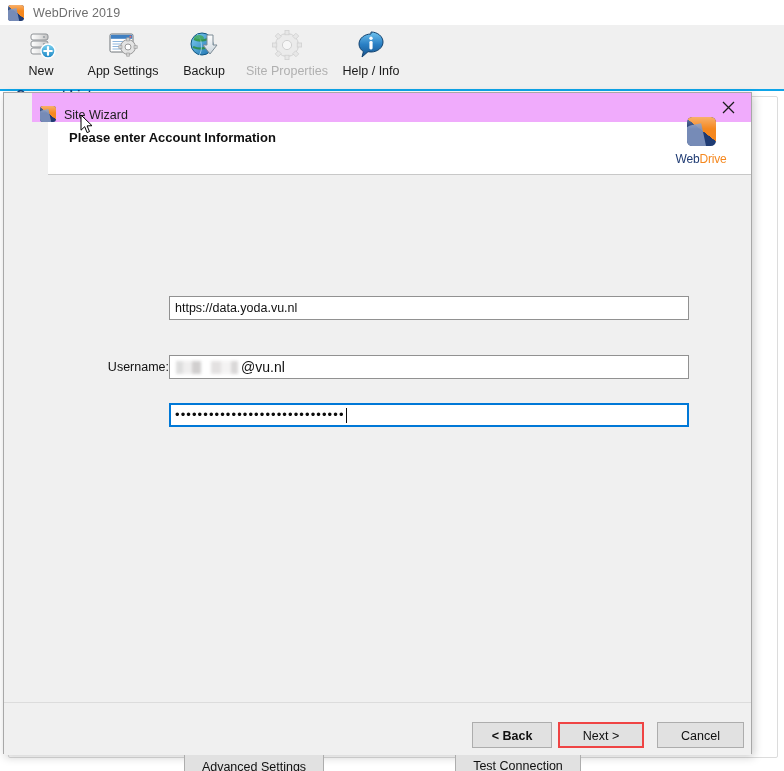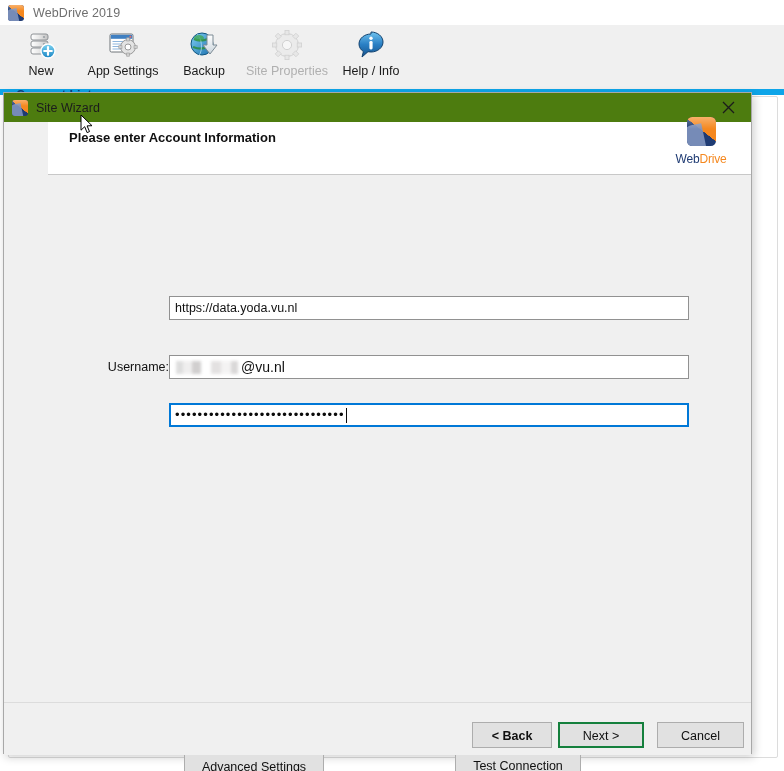--- a/index.html
+++ b/index.html
@@ -72,21 +72,21 @@
     left: 0; top: 0; width: 100%; height: 42%;
     background: linear-gradient(180deg, rgba(255,255,255,.34), rgba(255,255,255,0));
   }
 
   
   #toolbar {
     position: absolute;
     left: 0; top: 25px;
     width: 784px; height: 64px;
     background: #f0f0f0;
-    border-bottom: 6px solid #0ea5e9;
+    border-bottom: 2px solid #0ea5e9;
   }
   .tb-item {
     position: absolute;
     top: 4px;
     height: 58px;
     display: flex;
     flex-direction: column;
     align-items: center;
     justify-content: flex-start;
     cursor: default;
@@ -129,23 +129,24 @@
     left: 3px; top: 92px;
     width: 749px; height: 662px;
     background: #f0f0f0;
     border: 1px solid #a8a8a8;
     box-shadow: 2px 3px 9px rgba(0,0,0,.20);
     box-sizing: border-box;
   }
   #dlg-titlebar {
     position: relative;
     height: 29px;
-    background: #4d7c0f;
+    background: #f0abfc;
     display: flex;
-    align-items: center;
+    align-items: flex-end;
+    margin-left: 28px;
   }
   #dlg-titlebar .dlg-icon {
     margin-left: 8px;
     width: 16px; height: 16px;
     flex: none;
   }
   #dlg-titlebar .dlg-title {
     margin-left: 8px;
     font-size: 12.5px;
     color: #1c1c1c;
@@ -293,21 +294,21 @@
     background: #e1e1e1;
     border: 1px solid #adadad;
     font-family: "Liberation Sans", sans-serif;
     font-size: 12.5px;
     color: #101010;
     text-align: center;
     cursor: default;
     user-select: none;
   }
   .btn.default {
-    border: 2px solid #15803d;
+    border: 2px solid #ef4444;
     background: #e1e1e1;
   }
 
   #btn-advanced {
     position: absolute;
     left: 180px; top: 579px;
     width: 140px; height: 25px;
     line-height: 23px;
   }
   #btn-test {

